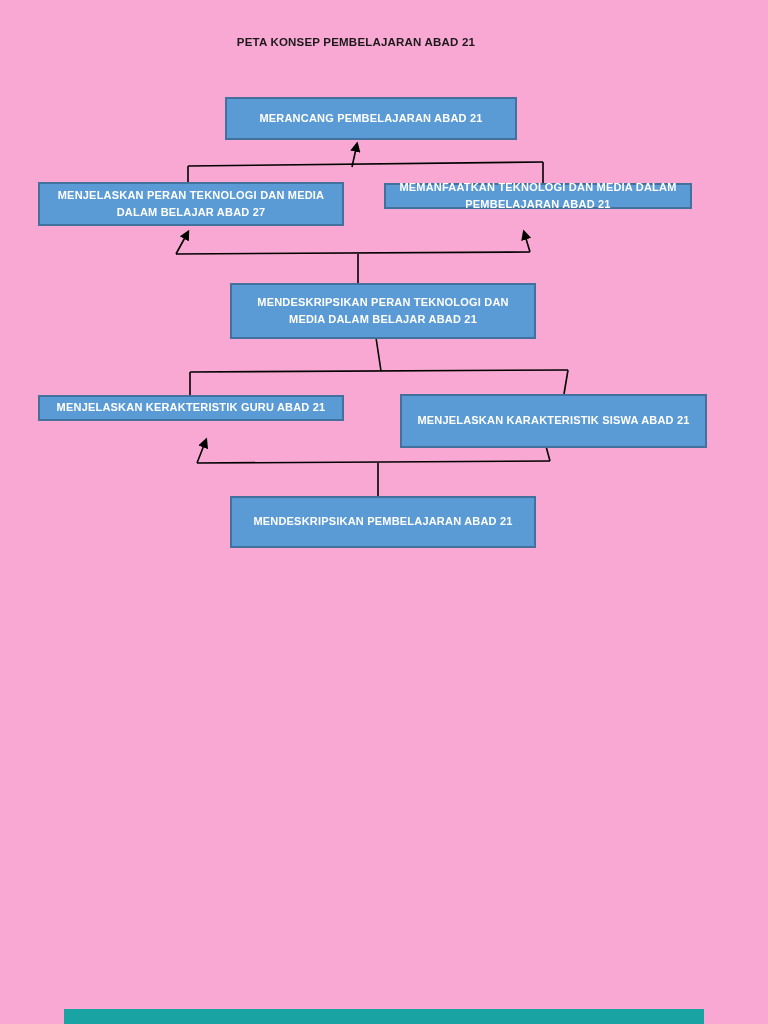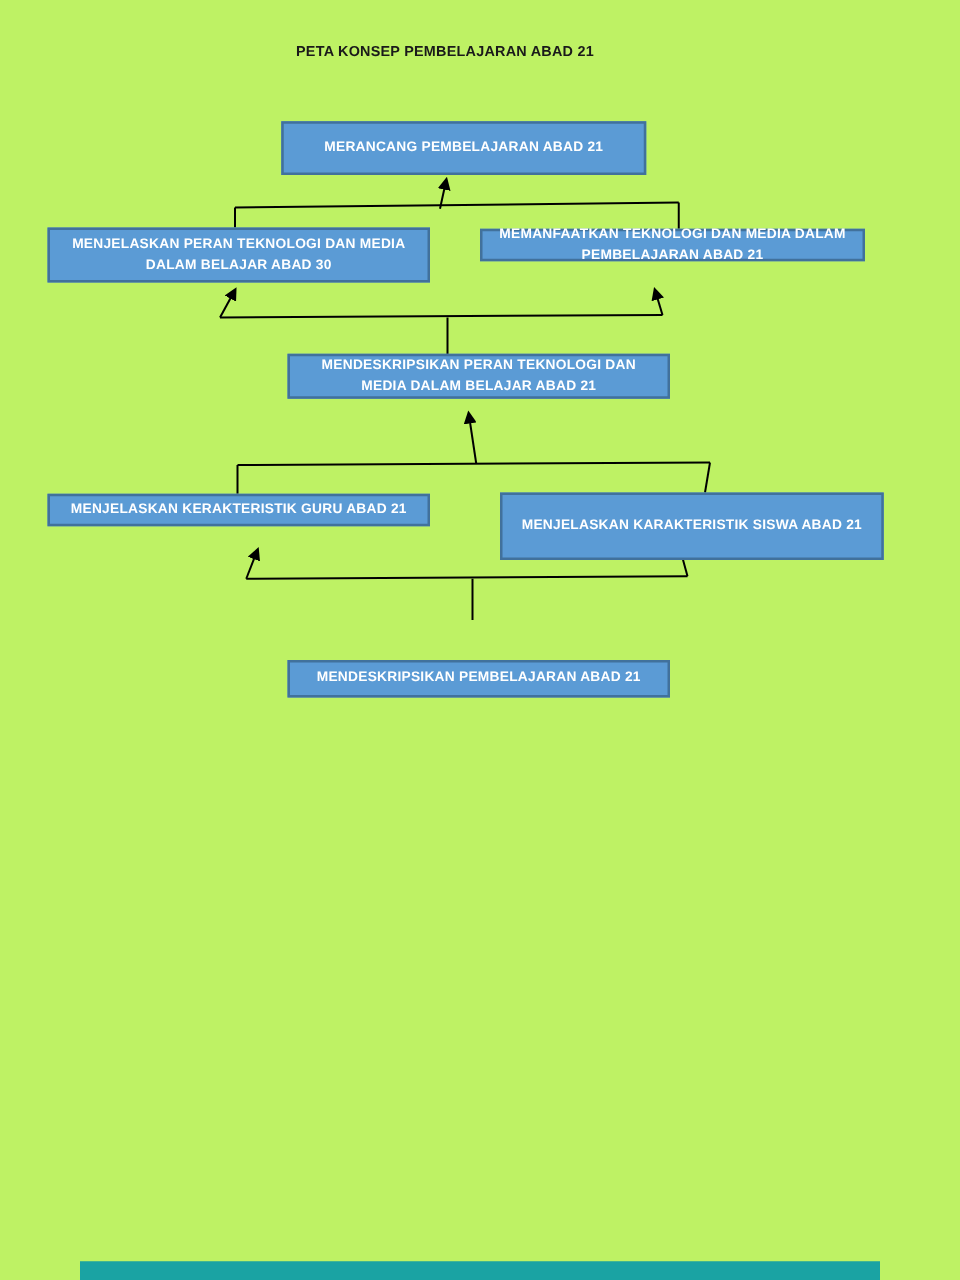--- a/index.html
+++ b/index.html
@@ -17,35 +17,35 @@
     border:2px solid var(--box-border,#41719c);
     color:var(--box-text,#ffffff);
     font-size:11px;font-weight:bold;text-align:center;
     display:flex;align-items:center;justify-content:center;
     line-height:1.55;box-sizing:border-box;padding:2px 10px;
     letter-spacing:.2px;
   }
   .n-merancang            {left:225px;top:97px; width:292px;height:43px;}
   .n-menjelaskan-peran    {left:38px; top:182px;width:306px;height:44px;}
   .n-memanfaatkan         {left:384px;top:183px;width:308px;height:26px;}
-  .n-mendeskripsikan-peran{left:230px;top:283px;width:306px;height:36px;}
+  .n-mendeskripsikan-peran{left:230px;top:283px;width:306px;height:56px;}
   .n-guru                 {left:38px; top:395px;width:306px;height:26px;}
   .n-siswa                {left:400px;top:394px;width:307px;height:54px;}
-  .n-mendeskripsikan-pemb {left:230px;top:496px;width:306px;height:30px;margin-top:32px;}
+  .n-mendeskripsikan-pemb {left:230px;top:496px;width:306px;height:52px;}
   svg.connectors{position:absolute;left:0;top:0;width:768px;height:1024px;pointer-events:none;}
   svg.connectors line{stroke:var(--line-color,#000);stroke-width:1.6;}
   .footer-bar{
     position:absolute;left:64px;top:1009px;width:640px;height:15px;
     background:var(--footer-color,#1aa3a3);
   }
 </style>
 </head>
 <body>
 
-<div class="page" style="--box-fill: #5b9bd5; --box-border: #41719c; --box-text: #ffffff; --line-color: #000000; --footer-color: #1aa3a3; background: #bef264;">
+<div class="page" style="--box-fill: #5b9bd5; --box-border: #41719c; --box-text: #ffffff; --line-color: #000000; --footer-color: #1aa3a3; background: #f9a8d4;">
 
   <div class="doc-title">PETA KONSEP PEMBELAJARAN ABAD 21</div>
 
   <svg class="connectors" viewBox="0 0 768 1024" xmlns="http://www.w3.org/2000/svg">
     <defs>
       <marker id="arrow" viewBox="0 0 10 10" refX="7.5" refY="5" markerWidth="6.5" markerHeight="6.5" orient="auto-start-reverse">
         <path d="M0,0 L10,5 L0,10 z" fill="#000"></path>
       </marker>
     </defs>
 
@@ -65,21 +65,21 @@
     <line x1="381" y1="371" x2="375" y2="331" marker-end="url(#arrow)"></line>
 
     <line x1="378" y1="496" x2="378" y2="463"></line>
     <line x1="197" y1="463" x2="550" y2="461"></line>
     <line x1="197" y1="463" x2="206" y2="440" marker-end="url(#arrow)"></line>
     <line x1="550" y1="461" x2="544" y2="439" marker-end="url(#arrow)"></line>
   </svg>
 
   <div class="node n-merancang">MERANCANG PEMBELAJARAN ABAD 21</div>
 
-  <div class="node n-menjelaskan-peran">MENJELASKAN PERAN TEKNOLOGI DAN MEDIA DALAM BELAJAR ABAD 30</div>
+  <div class="node n-menjelaskan-peran">MENJELASKAN PERAN TEKNOLOGI DAN MEDIA DALAM BELAJAR ABAD 27</div>
 
   <div class="node n-memanfaatkan">MEMANFAATKAN TEKNOLOGI DAN MEDIA DALAM PEMBELAJARAN ABAD 21</div>
 
   <div class="node n-mendeskripsikan-peran">MENDESKRIPSIKAN PERAN TEKNOLOGI DAN MEDIA DALAM BELAJAR ABAD 21</div>
 
   <div class="node n-guru">MENJELASKAN KERAKTERISTIK GURU ABAD 21</div>
 
   <div class="node n-siswa">MENJELASKAN KARAKTERISTIK SISWA ABAD 21</div>
 
   <div class="node n-mendeskripsikan-pemb">MENDESKRIPSIKAN PEMBELAJARAN ABAD 21</div>

